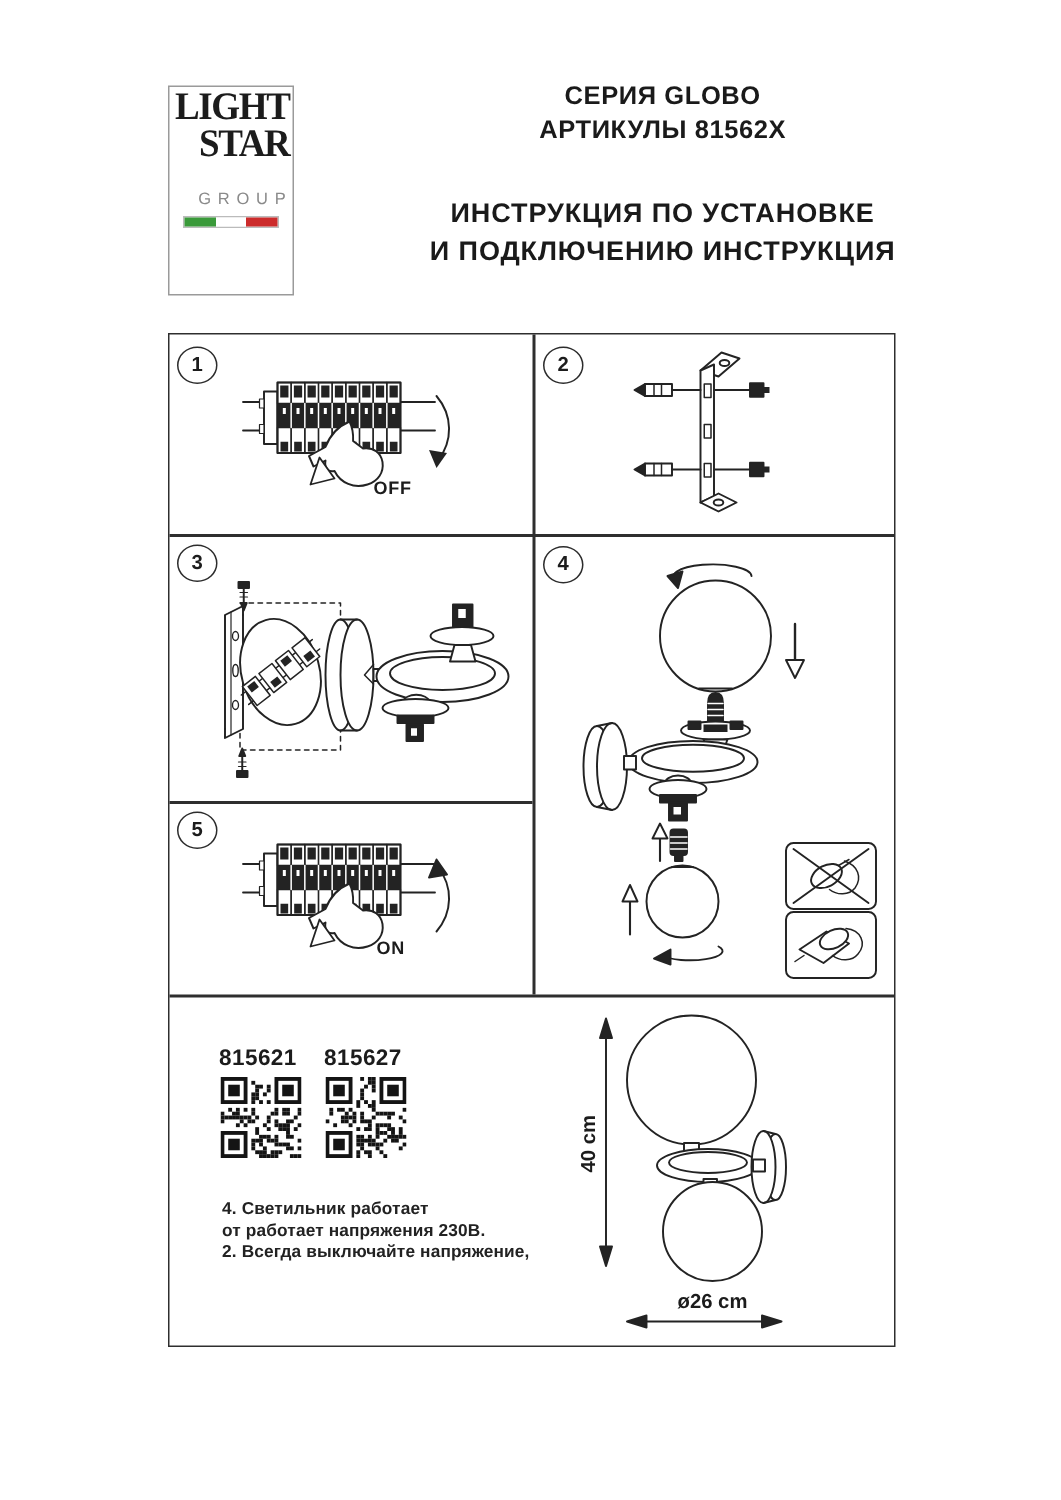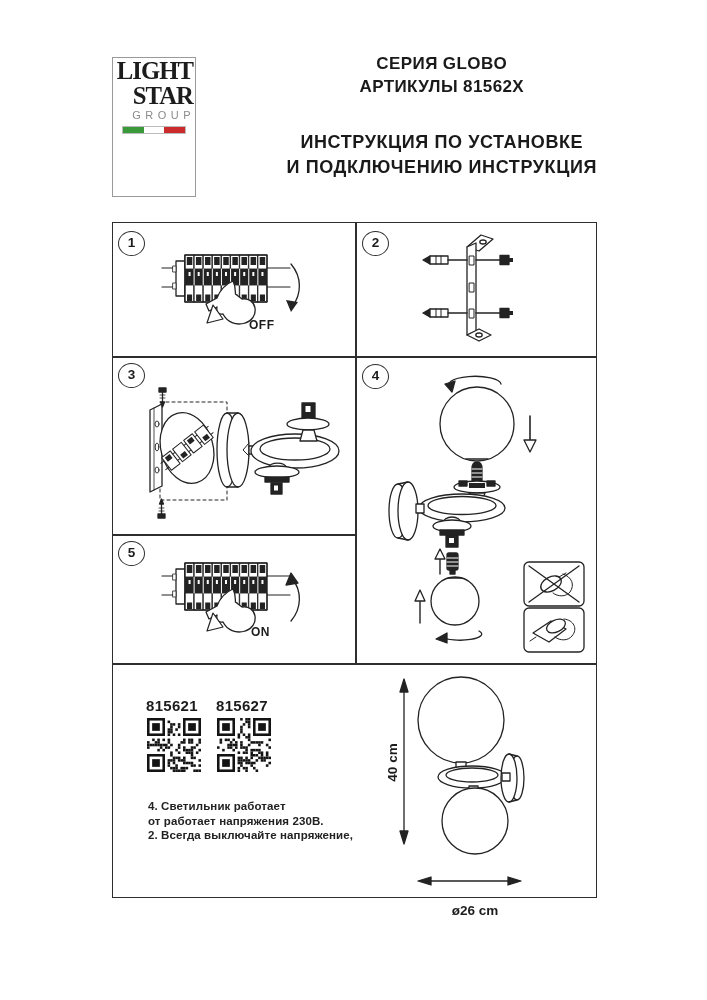--- a/index.html
+++ b/index.html
@@ -12,21 +12,21 @@
   .logo-box{
     position:absolute;left:112px;top:57px;width:84px;height:140px;
     border:1.5px solid #9a9a9a;box-sizing:border-box;text-align:right;
     padding-top:0;background:#fff;
   }
   .logo-word{
     font-family:"Liberation Serif",serif;font-weight:700;font-size:26px;
     line-height:25px;letter-spacing:-1px;color:#1c1c1c;transform:scaleX(.95);
   }
   .logo-group{
-    font-size:11px;letter-spacing:4.5px;color:#8a8a8a;margin-top:1px;
+    font-size:11px;letter-spacing:4.5px;color:#8a8a8a;margin-top:19px;
     padding-left:4px;
   }
   .logo-flag{
     width:62px;height:6px;margin:5px auto 0;display:flex;
     border:1px solid #bbb;box-sizing:content-box;
   }
   .logo-flag span{flex:1;height:100%;}
   .hdr-right{
     position:absolute;right:110px;top:52px;text-align:center;
     font-weight:700;color:#1a1a1a;
@@ -58,21 +58,21 @@
     position:absolute;width:56px;font-size:15px;
     font-weight:700;letter-spacing:.3px;color:#1c1c1c;
   }
   .qr{position:absolute;width:54px;height:54px;}
   .notes{
     position:absolute;left:148px;top:799px;font-size:11.5px;font-weight:600;
     line-height:14.5px;color:#222;letter-spacing:.1px;
   }
   .dim-h{
     position:absolute;left:425px;top:860px;width:100px;text-align:center;
-    font-size:13.5px;font-weight:700;color:#1c1c1c;margin-top:43px;
+    font-size:13.5px;font-weight:700;color:#1c1c1c;
   }
   .dim-v{
     position:absolute;left:361px;top:755px;width:62px;text-align:center;
     font-size:13.5px;font-weight:700;color:#1c1c1c;transform:rotate(-90deg);
   }
 </style>
 </head>
 <body>
 
 <div class="page">

